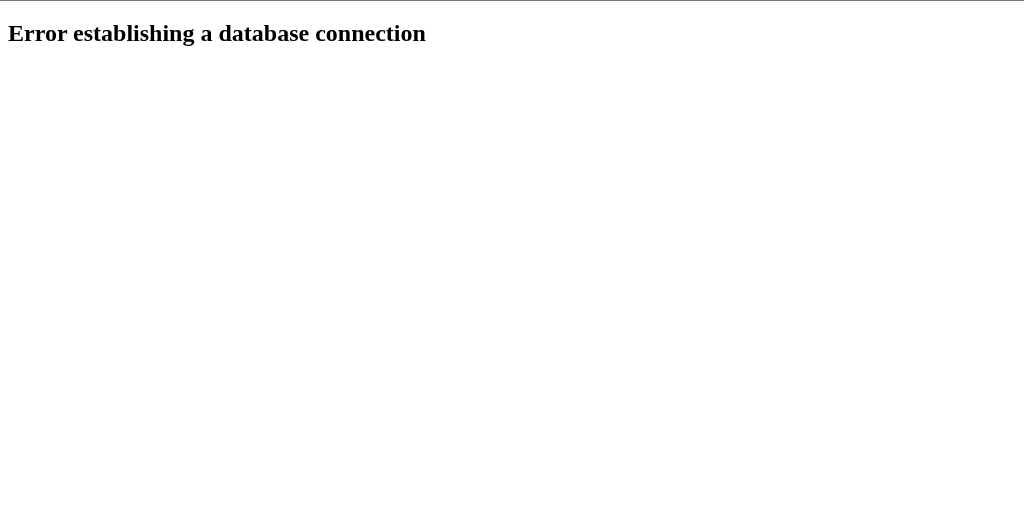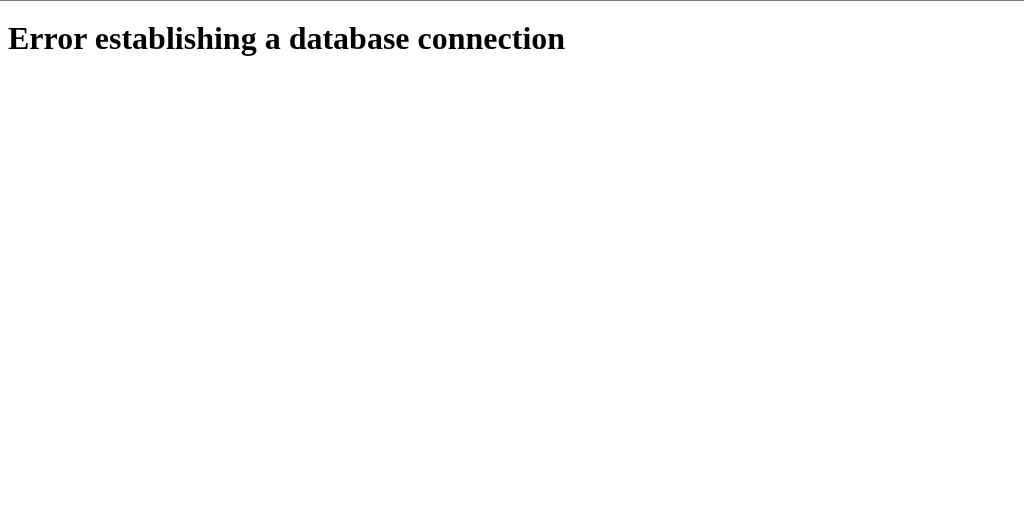--- a/index.html
+++ b/index.html
@@ -14,21 +14,21 @@
       font-family: "Times New Roman", Times, serif;
       overflow: hidden;
     }
     .page {
       width: 100%;
       height: 100%;
       border-top: 1px solid #777;
       padding: 18px 8px 0 8px;
     }
     .error-heading {
-      font-size: 32px;
+      font-size: 24px;
       font-weight: bold;
       color: #000000;
       line-height: 1.2;
     }
   </style>
 </head>
 <body>
 
 <div class="page">
   <h1 class="error-heading">Error establishing a database connection</h1>

